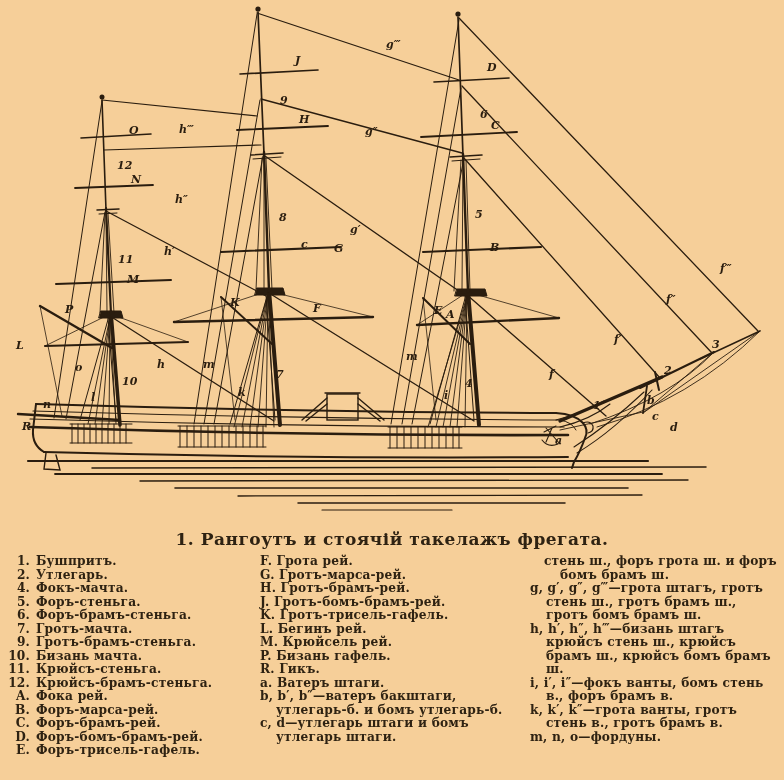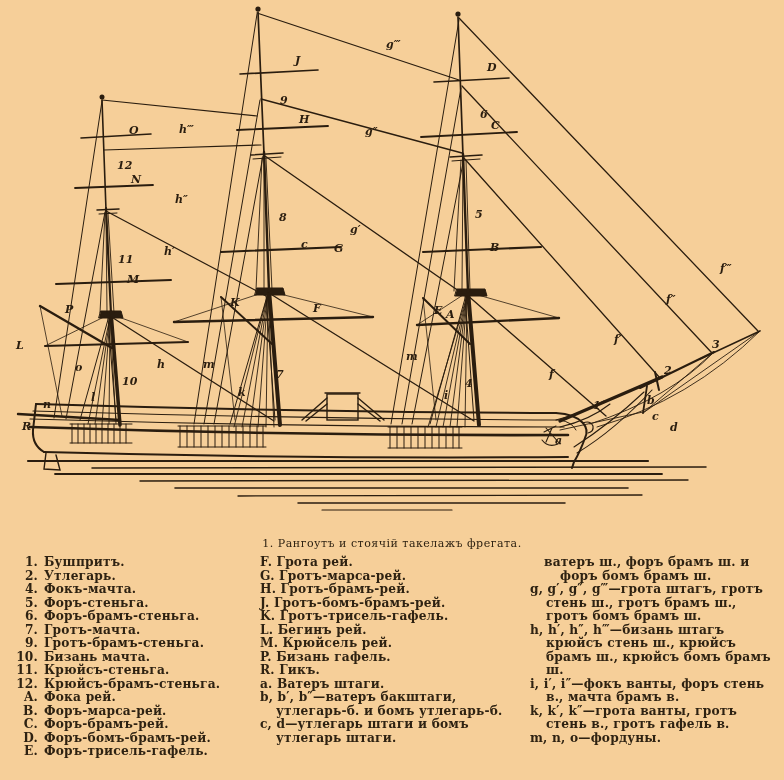--- a/index.html
+++ b/index.html
@@ -15,44 +15,43 @@
   svg{display:block;}
   .fig-label{
     font-family:"DejaVu Serif", serif;
     font-style:italic;
     font-weight:700;
     font-size:11px;
     fill:#2a1d0f;
   }
   .caption{
     text-align:center;
-    font-weight:400;
-    font-size:11px;
+    font-weight:700;
+    font-size:17px;
     letter-spacing:.5px;
-    margin:20px 0 6px 0;
+    margin:12px 0 6px 0;
   }
   .legend{
     display:grid;
     grid-template-columns:250px 266px auto;
     column-gap:4px;
     padding:0 4px 0 6px;
     font-size:12.2px;
     line-height:13.5px;
     font-weight:700;
   }
   .legend p.li{
     margin:0;
     padding-left:16px;
     text-indent:-16px;
     letter-spacing:.2px;
   }
   .legend .col.keyed p.li{
     padding-left:31px;
     text-indent:-31px;
-    margin-left:8px;
   }
   .keyed .k{
     display:inline-block;
     width:24px;
     text-align:right;
     margin-right:6px;
     text-indent:0;
   }
   .legend p.li.cont{
     padding-left:30px;
@@ -362,22 +361,22 @@
         <p class="li"><span class="t">K. Гротъ-трисель-гафель.</span></p>
         <p class="li"><span class="t">L. Бегинъ рей.</span></p>
         <p class="li"><span class="t">M. Крюйсель рей.</span></p>
         <p class="li"><span class="t">P. Бизань гафель.</span></p>
         <p class="li"><span class="t">R. Гикъ.</span></p>
         <p class="li"><span class="t">a. Ватеръ штаги.</span></p>
         <p class="li"><span class="t">b, b′, b″—ватеръ бакштаги, утлегарь-б. и бомъ утлегарь-б.</span></p>
         <p class="li"><span class="t">c, d—утлегарь штаги и бомъ утлегарь штаги.</span></p>
       </div>
     <div class="col">
-        <p class="li cont"><span class="t">ватеръ ш., форъ брамъ ш. и форъ бомъ брамъ ш.</span></p>
+        <p class="li cont"><span class="t">стень ш., форъ грота ш. и форъ бомъ брамъ ш.</span></p>
         <p class="li"><span class="t">g, g′, g″, g‴—грота штагъ, гротъ стень ш., гротъ брамъ ш., гротъ бомъ брамъ ш.</span></p>
         <p class="li"><span class="t">h, h′, h″, h‴—бизань штагъ крюйсъ стень ш., крюйсъ брамъ ш., крюйсъ бомъ брамъ ш.</span></p>
-        <p class="li"><span class="t">i, i′, i″—фокъ ванты, форъ стень в., мачта брамъ в.</span></p>
-        <p class="li"><span class="t">k, k′, k″—грота ванты, гротъ стень в., гротъ гафель в.</span></p>
+        <p class="li"><span class="t">i, i′, i″—фокъ ванты, бомъ стень в., форъ брамъ в.</span></p>
+        <p class="li"><span class="t">k, k′, k″—грота ванты, гротъ стень в., гротъ брамъ в.</span></p>
         <p class="li"><span class="t">m, n, o—фордуны.</span></p>
       </div>
   </div>
 
 </div>
 
 </body></html>

